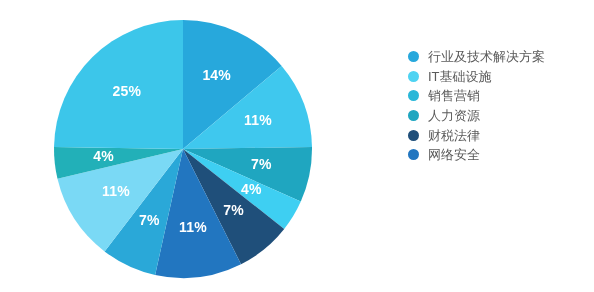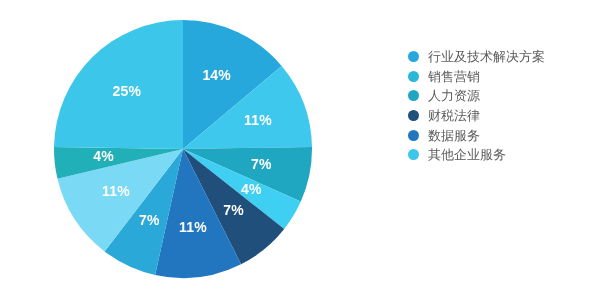--- a/index.html
+++ b/index.html
@@ -85,34 +85,34 @@
         </g>
     </svg>
   </div>
 
   <div id="legend">
       <div class="legend-row">
         <span class="legend-dot" style="background: rgb(39, 168, 220);"></span>
         <span class="legend-label">行业及技术解决方案</span>
       </div>
       <div class="legend-row">
+        <span class="legend-dot" style="background: rgb(79, 211, 242);"></span>
+        <span class="legend-label">IT基础设施</span>
+      </div>
+      <div class="legend-row">
         <span class="legend-dot" style="background: rgb(42, 183, 216);"></span>
         <span class="legend-label">销售营销</span>
       </div>
       <div class="legend-row">
         <span class="legend-dot" style="background: rgb(31, 166, 192);"></span>
         <span class="legend-label">人力资源</span>
       </div>
       <div class="legend-row">
         <span class="legend-dot" style="background: rgb(31, 79, 122);"></span>
         <span class="legend-label">财税法律</span>
       </div>
       <div class="legend-row">
         <span class="legend-dot" style="background: rgb(34, 118, 192);"></span>
-        <span class="legend-label">数据服务</span>
-      </div>
-      <div class="legend-row">
-        <span class="legend-dot" style="background: rgb(60, 198, 234);"></span>
-        <span class="legend-label">其他企业服务</span>
+        <span class="legend-label">网络安全</span>
       </div>
     </div>
 
 </div>
 
 </body></html>

